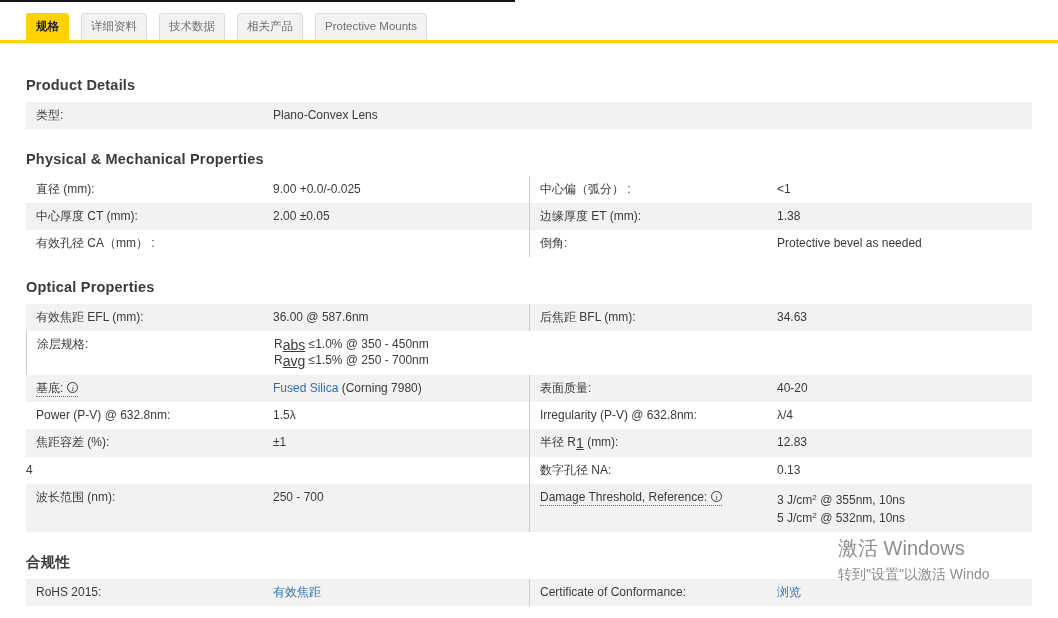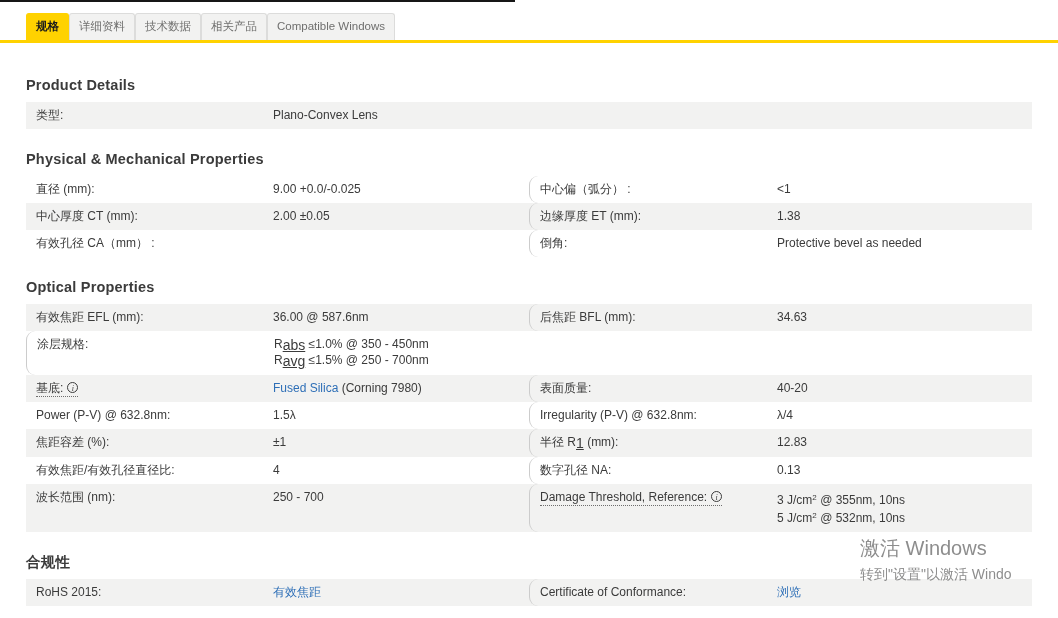--- a/index.html
+++ b/index.html
@@ -14,75 +14,75 @@
   *{box-sizing:border-box;}
   html,body{margin:0;padding:0;}
   body{
     width:1058px;height:618px;overflow:hidden;position:relative;
     background:#fff;color:var(--text);
     font-family:"Liberation Sans","DejaVu Sans",sans-serif;
     font-size:12px;
   }
   .top-edge{position:absolute;top:0;left:0;width:515px;height:2px;background:#161616;}
   
-  .tabs{display:flex;gap:0;padding:13px 0 0 26px;align-items:flex-end;}
+  .tabs{display:flex;gap:12px;padding:13px 0 0 26px;align-items:flex-end;}
   .tab{
     font-size:11.5px;line-height:15px;padding:5px 9px 6px;
     background:var(--gray-row);color:var(--muted);
     border:1px solid var(--tab-border);border-bottom:none;
     border-radius:3px 3px 0 0;cursor:pointer;white-space:nowrap;
   }
   .tab.active{background:var(--yellow);border-color:var(--yellow);color:#1d1d1b;font-weight:700;}
   .rule{height:3px;background:var(--yellow);}
   
   .content{padding:0 26px;}
   .section-title{
     font-size:14.5px;font-weight:700;color:var(--text);
     margin:22px 0 8px;letter-spacing:.2px;line-height:17px;
   }
   .section:first-child .section-title{margin-top:34px;}
   .spec-table{width:100%;}
   .spec-row{display:flex;align-items:stretch;}
   .spec-row.gray{background:var(--gray-row);}
-  .pair{display:flex;align-items:flex-start;padding:6px 0;border-radius:9px;}
+  .pair{display:flex;align-items:flex-start;padding:6px 0;}
   .pair.half{width:50%;}
   .pair.full{width:100%;}
   .pair.vline-left{border-left:1px solid var(--divider);}
   .spec-label{width:247px;flex:none;padding-left:10px;line-height:15px;}
   .spec-value{flex:1;padding-right:10px;line-height:15px;}
   .dotted{border-bottom:1px dotted #6d6d6d;padding-bottom:1px;}
   .info-icon{
     display:inline-block;width:11px;height:11px;line-height:11px;
     border:1px solid #3b3b3b;border-radius:50%;
     font-size:8px;font-style:italic;text-align:center;
     font-family:"Liberation Serif","DejaVu Serif",serif;
     margin-left:4px;vertical-align:1px;
   }
   sub{font-size:14px;vertical-align:-2px;text-decoration:underline;}
   sup{font-size:8px;vertical-align:4px;}
   a.val-link{color:var(--link);text-decoration:none;cursor:pointer;}
   
   .watermark{
-    position:absolute;left:860px;top:536px;z-index:10;
+    position:absolute;left:838px;top:536px;z-index:10;
     color:rgba(112,112,112,.8);pointer-events:none;white-space:nowrap;
   }
   .wm-line1{font-size:20px;line-height:24px;}
   .wm-line2{font-size:14px;line-height:18px;margin-top:5px;}
 </style>
 </head>
 <body>
 
 <div class="top-edge"></div>
 
 <nav class="tabs" id="tab-bar">
     <div class="tab active">规格</div>
     <div class="tab">详细资料</div>
     <div class="tab">技术数据</div>
     <div class="tab">相关产品</div>
-    <div class="tab">Compatible Windows</div>
+    <div class="tab">Protective Mounts</div>
   </nav>
 <div class="rule"></div>
 
 <main class="content" id="sections">
     <section class="section">
       <h2 class="section-title">Product Details</h2>
       <div class="spec-table">
         <div class="spec-row gray">
           <div class="pair full">
             <div class="spec-label"><span><span>类型:</span></span></div>
@@ -200,21 +200,20 @@
           </div>
           <div class="pair half vline-left">
             <div class="spec-label"><span><span>半径 R</span><sub>1</sub><span> (mm):</span></span></div>
             <div class="spec-value">
               <div class="vline-row"><span>12.83</span></div>
             </div>
           </div>
         </div>
         <div class="spec-row white">
           <div class="pair half">
-            <div class="spec-label"><span><span>有效焦距/有效孔径直径比:</span></span></div>
             <div class="spec-value">
               <div class="vline-row"><span>4</span></div>
             </div>
           </div>
           <div class="pair half vline-left">
             <div class="spec-label"><span><span>数字孔径 NA:</span></span></div>
             <div class="spec-value">
               <div class="vline-row"><span>0.13</span></div>
             </div>
           </div>

